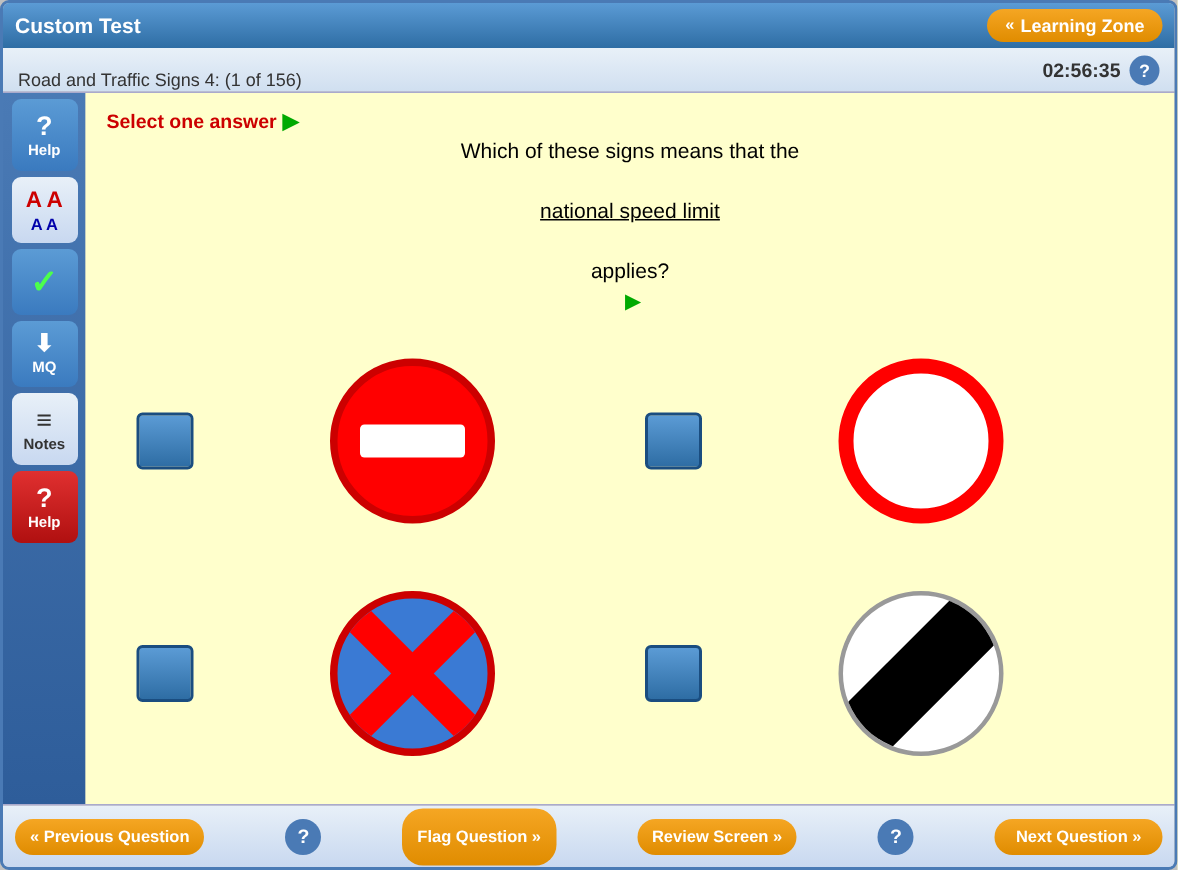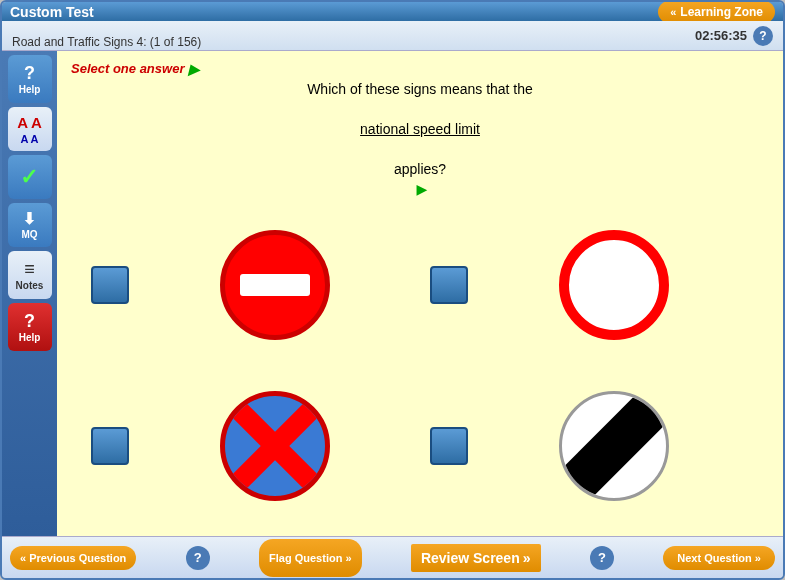--- a/index.html
+++ b/index.html
@@ -1,21 +1,21 @@
 <!DOCTYPE html>
 <html><head>
   <meta charset="utf-8">
   <style>
     * { box-sizing: border-box; margin: 0; padding: 0; }
     body { width: 785px; height: 580px; font-family: Arial, sans-serif; overflow: hidden; background: #c0c0c0; }
 
     .app-container { width: 785px; height: 580px; display: flex; flex-direction: column; border: 2px solid #4a7ab5; border-radius: 6px; overflow: hidden; }
 
     
-    .title-bar { background: linear-gradient(to bottom, #5b9bd5, #2e6da4); height: 19px; display: flex; align-items: center; justify-content: space-between; padding: 0 8px; }
+    .title-bar { background: linear-gradient(to bottom, #5b9bd5, #2e6da4); height: 30px; display: flex; align-items: center; justify-content: space-between; padding: 0 8px; }
     .title-text { color: white; font-weight: bold; font-size: 14px; }
     .learning-zone-btn { background: linear-gradient(to bottom, #f5a623, #e08c00); border: none; border-radius: 14px; color: white; font-weight: bold; font-size: 12px; padding: 4px 12px; cursor: pointer; display: flex; align-items: center; gap: 4px; }
     .learning-zone-btn .chevrons { font-size: 11px; }
 
     
     .subtitle-bar { background: linear-gradient(to bottom, #e8f0f8, #d0dff0); height: 30px; display: flex; align-items: center; justify-content: space-between; padding: 0 10px; border-bottom: 1px solid #aac; }
     .subtitle-text { color: #333; font-size: 12px; margin-top: 12px; }
     .timer-area { display: flex; align-items: center; gap: 6px; }
     .timer-text { color: #333; font-size: 13px; font-weight: bold; }
     .help-circle-small { background: #4a7ab5; color: white; border-radius: 50%; width: 20px; height: 20px; display: flex; align-items: center; justify-content: center; font-weight: bold; font-size: 12px; cursor: pointer; }
@@ -32,21 +32,21 @@
     .sidebar-btn.mq-btn { background: linear-gradient(to bottom, #5b9bd5, #3a7abf); color: white; height: 44px; }
     .sidebar-btn.notes-btn { background: linear-gradient(to bottom, #e8f0f8, #c8d8f0); color: #333; height: 48px; }
     .sidebar-btn.help-btn2 { background: linear-gradient(to bottom, #e03030, #b01010); color: white; height: 48px; }
     .sidebar-icon { font-size: 18px; line-height: 1; }
     .aa-large { font-size: 15px; color: #c00; font-weight: bold; }
     .aa-small { font-size: 11px; color: #00a; font-weight: bold; }
 
     
     .content-area { flex: 1; background: #ffffcc; display: flex; flex-direction: column; padding: 10px 14px; }
     .question-header { margin-bottom: 8px; }
-    .select-answer { color: #cc0000; font-weight: bold; font-size: 13px; display: flex; gap: 4px; margin-bottom: 4px; font-style: italic; }
+    .select-answer { color: #cc0000; font-weight: bold; font-size: 13px; display: flex; align-items: center; gap: 4px; margin-bottom: 4px; }
     .play-arrow { color: #00aa00; font-size: 14px; }
     .question-text { font-size: 14px; color: #000; display: flex; align-items: center; gap: 4px; flex-wrap: wrap; flex-direction: column; }
     .question-text u { text-decoration: underline; }
 
     
     .answers-grid { display: grid; grid-template-columns: 1fr 1fr; gap: 20px; flex: 1; padding: 10px 20px; }
     .answer-item { display: flex; align-items: center; gap: 10px; }
     .answer-selector { width: 38px; height: 38px; background: linear-gradient(to bottom, #5b9bd5, #2e6da4); border: 2px solid #1a4d80; border-radius: 4px; cursor: pointer; flex-shrink: 0; }
 
     
@@ -68,21 +68,21 @@
     
     .sign-national { width: 110px; height: 110px; border-radius: 50%; background: white; border: 3px solid #999; display: flex; align-items: center; justify-content: center; overflow: hidden; position: relative; }
     .sign-national-diag { position: absolute; width: 140%; height: 40%; background: black; top: 50%; left: -20%; transform: translateY(-50%) rotate(-45deg); }
 
     
     .bottom-bar { background: linear-gradient(to bottom, #e8f0f8, #c8d8f0); height: 42px; display: flex; align-items: center; justify-content: space-between; padding: 0 8px; border-top: 1px solid #aac; gap: 4px; }
     .nav-btn { background: linear-gradient(to bottom, #f5a623, #e08c00); border: none; border-radius: 14px; color: white; font-weight: bold; font-size: 11px; padding: 6px 10px; cursor: pointer; display: flex; align-items: center; gap: 3px; white-space: nowrap; }
     .nav-btn .chevrons-left { font-size: 11px; }
     .help-circle-bottom { background: #4a7ab5; color: white; border-radius: 50%; width: 24px; height: 24px; display: flex; align-items: center; justify-content: center; font-weight: bold; font-size: 13px; cursor: pointer; flex-shrink: 0; }
     .flag-btn { background: linear-gradient(to bottom, #f5a623, #e08c00); border: none; border-radius: 14px; color: white; font-weight: bold; font-size: 11px; padding: 13px 10px; cursor: pointer; display: flex; align-items: center; gap: 3px; }
-    .review-btn { background: linear-gradient(to bottom, #f5a623, #e08c00); border: none; border-radius: 2px; color: white; font-weight: bold; font-size: 14px; padding: 6px 10px; cursor: pointer; display: flex; align-items: center; gap: 3px; }
+    .review-btn { background: linear-gradient(to bottom, #f5a623, #e08c00); border: none; border-radius: 12px; color: white; font-weight: bold; font-size: 11px; padding: 6px 10px; cursor: pointer; display: flex; align-items: center; gap: 3px; }
     .next-btn { background: linear-gradient(to bottom, #f5a623, #e08c00); border: none; border-radius: 14px; color: white; font-weight: bold; font-size: 11px; padding: 6px 14px; cursor: pointer; display: flex; align-items: center; gap: 3px; }
   </style>
 </head>
 <body>
 
 <div class="app-container">
 
   <div class="title-bar">
     <span class="title-text">Custom Test</span>
     <button class="learning-zone-btn">

